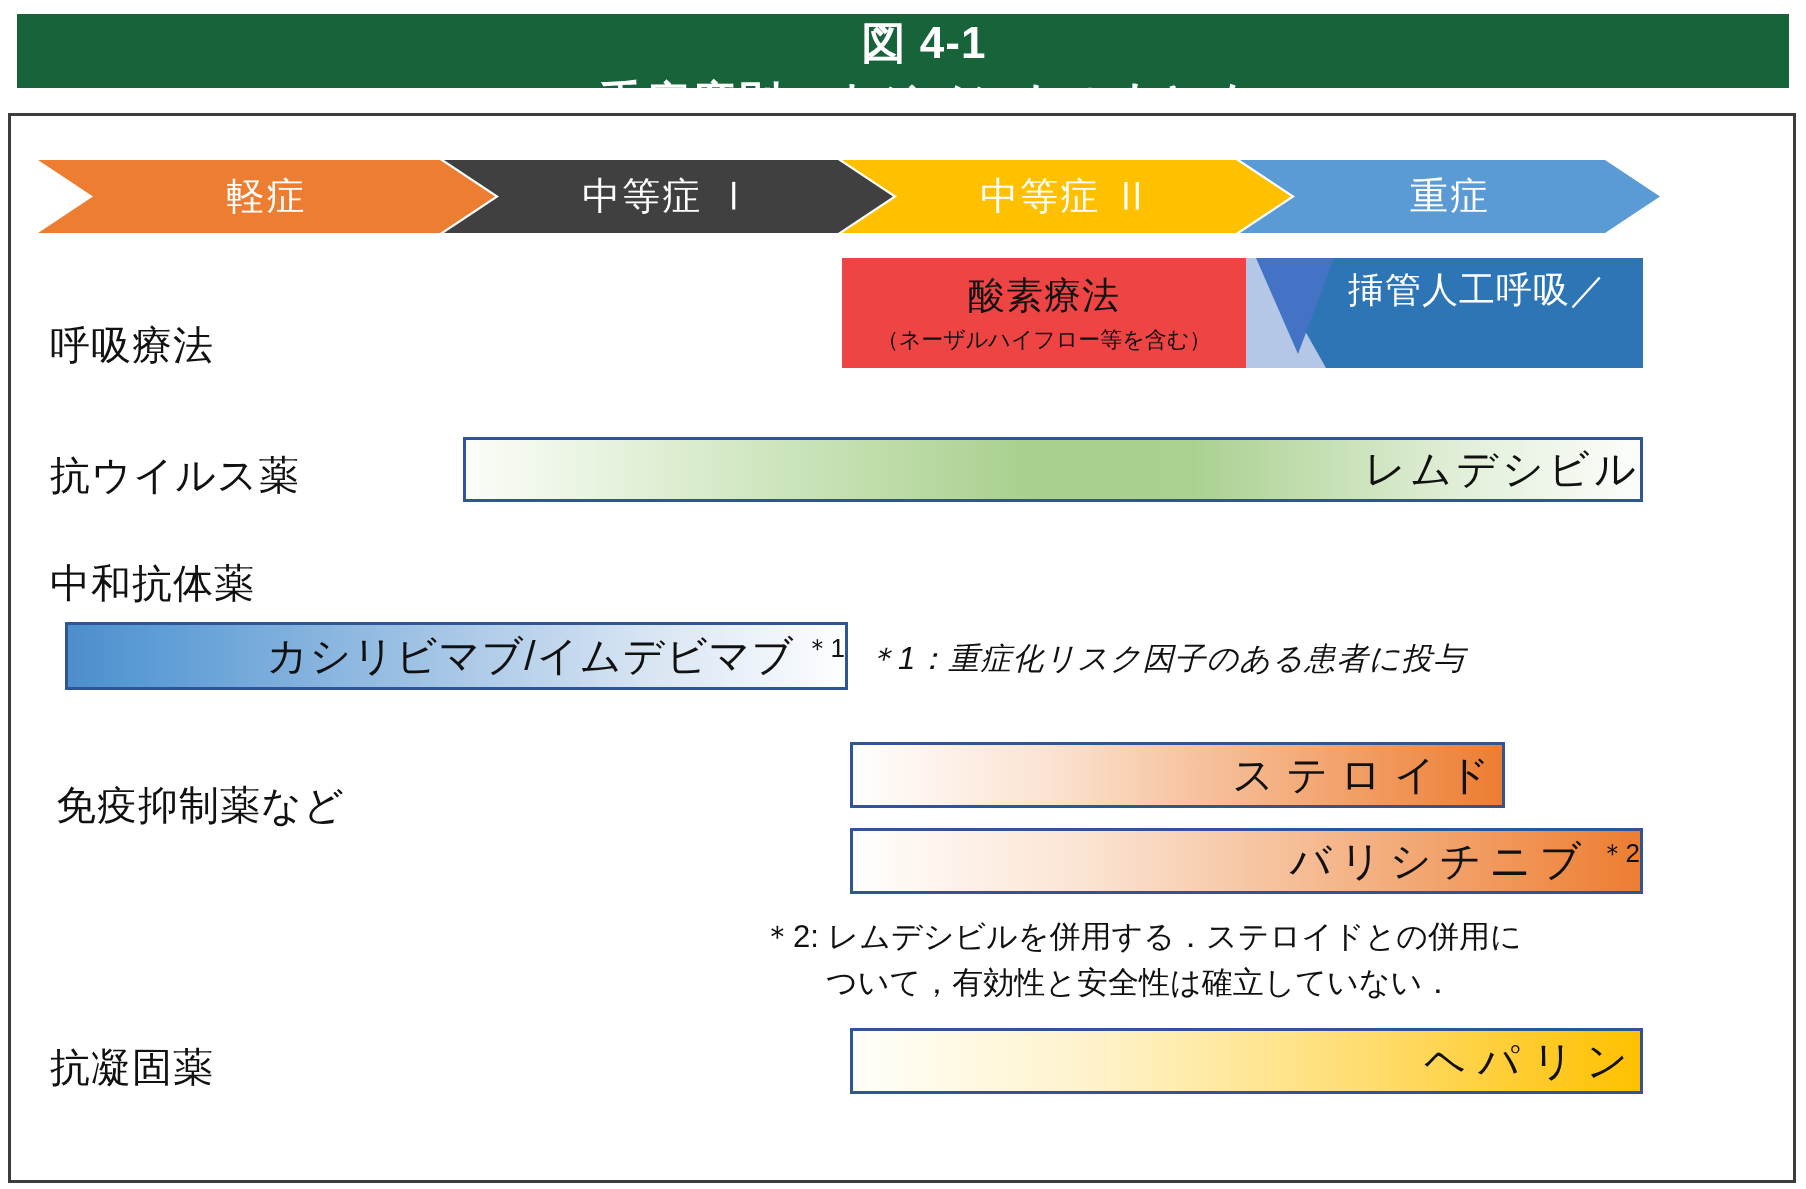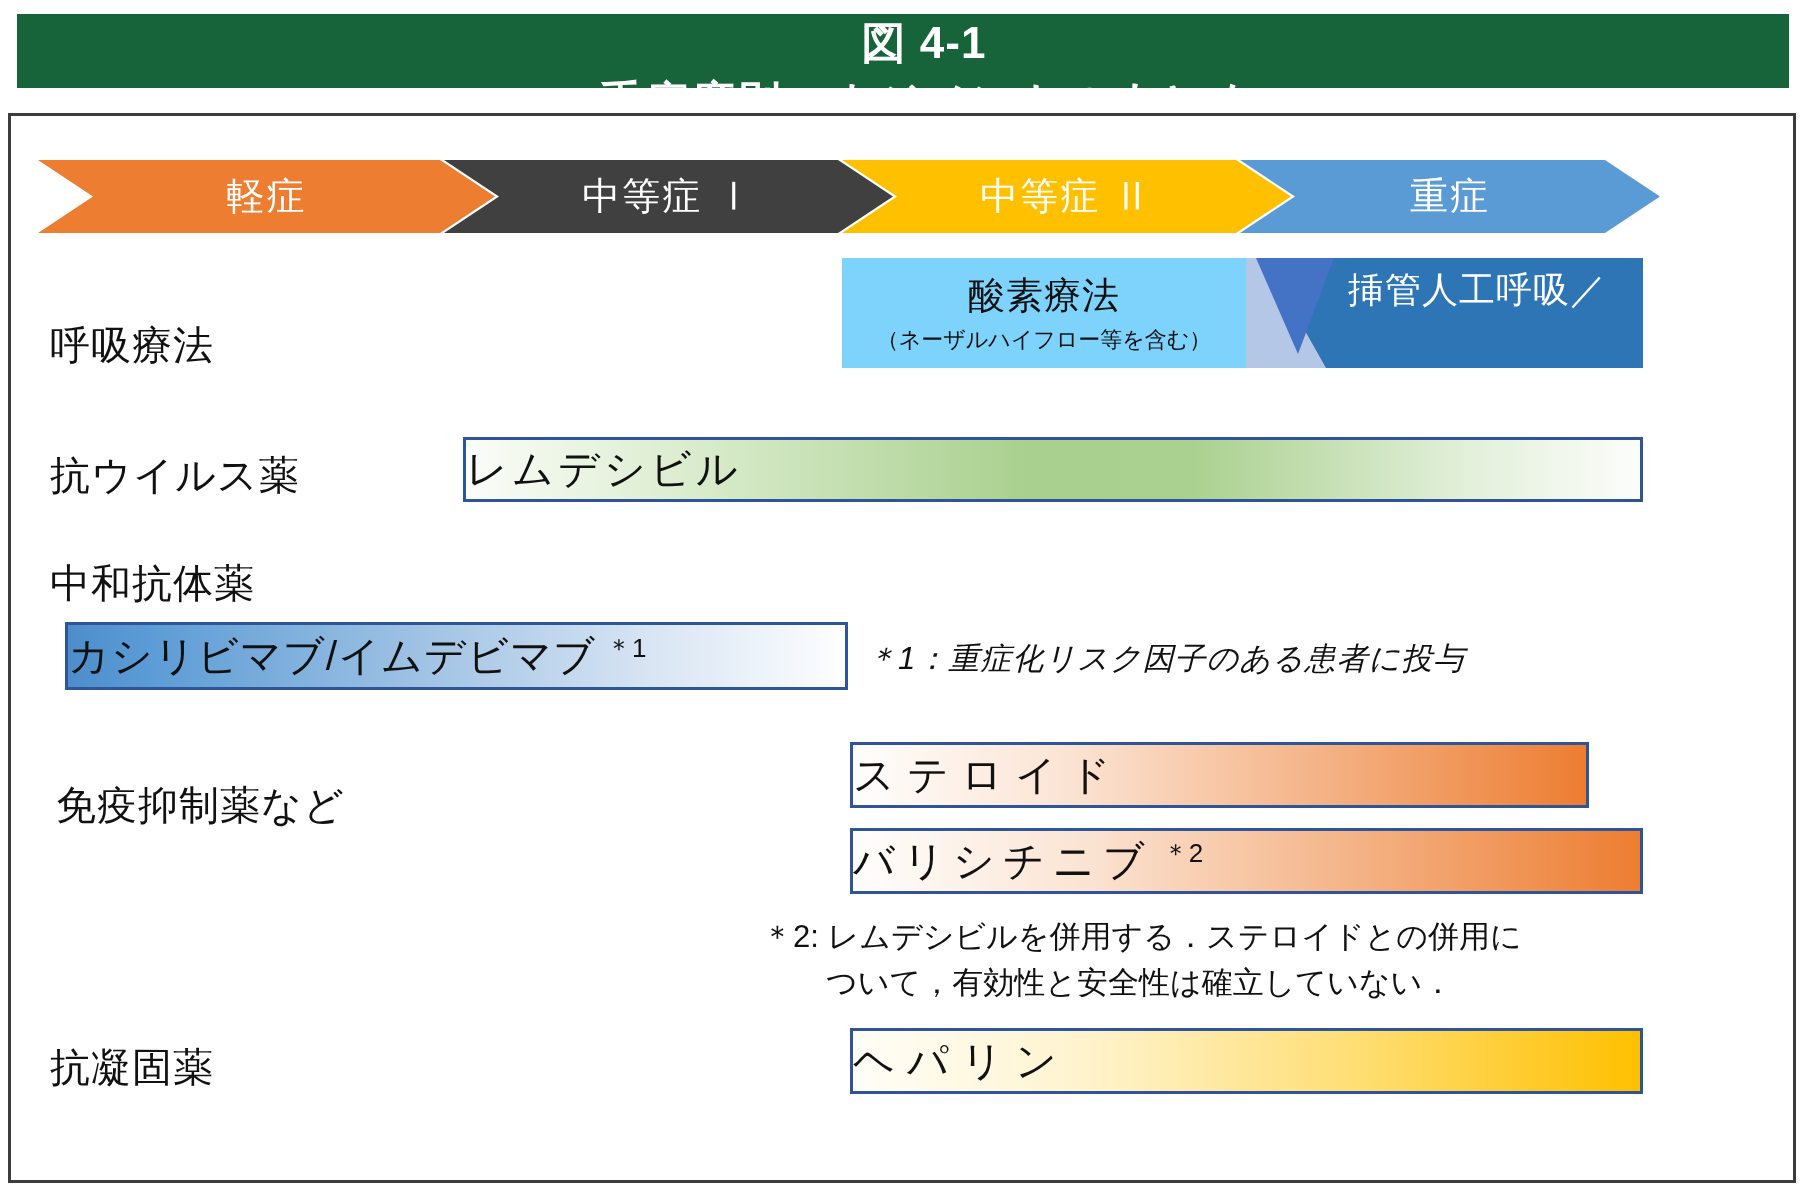--- a/index.html
+++ b/index.html
@@ -31,47 +31,47 @@
   .chev-4{left:1240px;width:420px;background:#5B9BD5;}
   
   .row-label{position:absolute;left:50px;font-size:40px;color:#111;letter-spacing:1px;}
   .lbl-resp{top:318px;}
   .lbl-antiviral{top:448px;}
   .lbl-antibody{top:556px;}
   .lbl-immuno{left:56px;top:778px;}
   .lbl-anticoag{top:1040px;}
   
   .oxygen-box{
-    position:absolute;left:842px;top:258px;width:404px;height:110px;background:#7dd3fc;
+    position:absolute;left:842px;top:258px;width:404px;height:110px;background:#ef4444;
     display:flex;flex-direction:column;align-items:center;justify-content:center;
   }
   .oxygen-title{font-size:37px;color:#111;letter-spacing:1px;}
   .oxygen-sub{font-size:22px;color:#111;margin-top:4px;}
   .ecmo-box{
     position:absolute;left:1246px;top:258px;width:397px;height:110px;background:#2E75B6;
   }
   .ecmo-wedge{position:absolute;left:0;top:0;}
   .ecmo-text{
     position:absolute;left:102px;top:8px;color:#fff;font-size:36px;line-height:47px;letter-spacing:1px;
   }
   
   .bar{
     position:absolute;border:3px solid #2F5597;box-sizing:border-box;
-    display:flex;align-items:center;justify-content:flex-start;font-size:41px;color:#111;
+    display:flex;align-items:center;justify-content:flex-end;font-size:41px;color:#111;
   }
   .bar-remdesivir{
     left:463px;top:437px;width:1180px;height:65px;letter-spacing:4px;
     background:linear-gradient(90deg,#FBFDF9 0%,#DCEDD0 18%,#A9D08E 48%,#ABD191 62%,#E2EFD9 85%,#FCFDFB 100%);
   }
   .bar-casirivimab{
     left:65px;top:622px;width:783px;height:68px;letter-spacing:1px;
     background:linear-gradient(90deg,#4D8DCB 0%,#5B9BD5 10%,#9FC2E4 45%,#D8E5F3 75%,#FDFEFF 100%);
   }
   .bar-steroid{
-    left:850px;top:742px;width:739px;height:66px;letter-spacing:12px;
+    left:850px;top:742px;width:655px;height:66px;letter-spacing:12px;
     background:linear-gradient(90deg,#FFFEFD 0%,#FBE3D2 30%,#F4B183 65%,#ED7D31 100%);
   }
   .bar-baricitinib{
     left:850px;top:828px;width:793px;height:66px;letter-spacing:8px;
     background:linear-gradient(90deg,#FFFEFD 0%,#FBE3D2 30%,#F4B183 65%,#ED7D31 100%);
   }
   .bar-heparin{
     left:850px;top:1028px;width:793px;height:66px;letter-spacing:12px;
     background:linear-gradient(90deg,#FFFEF8 0%,#FFF3CC 30%,#FFDD70 65%,#FFC000 100%);
   }

